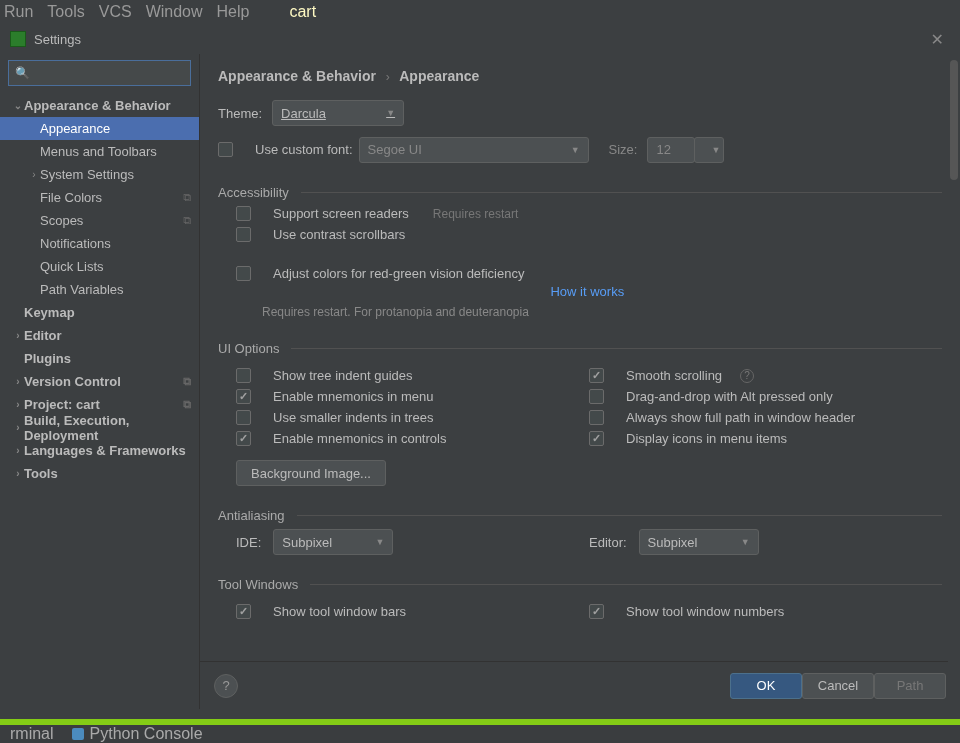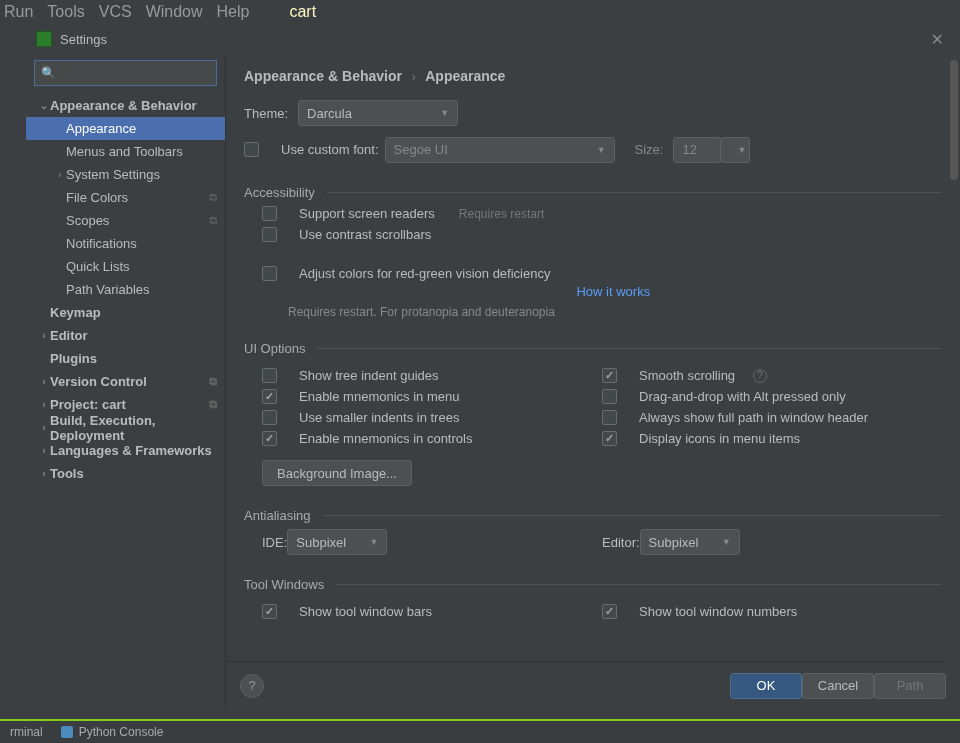--- a/index.html
+++ b/index.html
@@ -25,21 +25,20 @@
 .menu-bar span { margin-right: 14px; }
 .settings-window {
   position: absolute;
   top: 24px;
   left: 0;
   right: 0;
   bottom: 34px;
   background: #3c3f41;
   display: flex;
   flex-direction: column;
-  padding-left: 26px;
 }
 .title-bar {
   height: 30px;
   display: flex;
   align-items: center;
   padding: 0 10px;
   background: #3c3f41;
 }
 .title-bar .app-icon {
   width:16px;height:16px;background:#2b7d2b;border:1px solid #1a5a1a;margin-right:8px;
@@ -113,25 +112,25 @@
 .form-row {
   display:flex; align-items:center; margin:10px 0;
 }
 .form-row .label { color:#bbb; margin-right:10px; }
 .select {
   display:flex;align-items:center;justify-content:space-between;
   background:#4c5052;border:1px solid #5e6060;height:26px;
   padding:0 8px;color:#bbb;border-radius:3px;cursor:pointer;
 }
 .select .caret { font-size:9px; color:#888; margin-left:8px; }
-.select.w140 { width:160px; }
+.select.w140 { width:132px;text-decoration:underline; }
 .select.w230 { width:230px; }
 .select.w48 { width:48px; }
 .select.w30 { width:30px; }
-.select.w120 { width:100px; }
+.select.w120 { width:120px;margin-left:12px; }
 .chk {
   display:flex;align-items:center;margin:6px 0;cursor:pointer;color:#bbb;gap:12px;
 }
 .chk .box {
   width:15px;height:15px;border:1px solid #6b6b6b;background:#43494a;
   border-radius:2px;margin-right:10px;display:flex;align-items:center;
   justify-content:center;color:#bbb;font-size:11px;
 }
 .chk.checked .box::after { content:"✓"; color:#a0a0a0; font-weight:bold; }
 .chk .hint { color:#777; margin-left:12px; font-size:12px; }
@@ -166,22 +165,22 @@
 }
 .footer .help-btn {
   width:24px;height:24px;border:1px solid #5e6060;border-radius:12px;
   display:flex;align-items:center;justify-content:center;color:#999;
   background:#4c5052;cursor:pointer;
 }
 .footer .spacer { flex:1; }
 .footer .btn { margin-left:0; min-width:72px; justify-content:center; }
 .status-bar {
   position:absolute;left:0;right:0;bottom:0;height:24px;
-  background:#3a3d3f;border-top:2px solid #84cc16;
-  display:flex;align-items:center;padding:0 10px;color:#aaa;font-size:12px;
+  background:#3a3d3f;border-top:6px solid #84cc16;
+  display:flex;align-items:center;padding:0 10px;color:#aaa;font-size:16px;
 }
 .status-bar .item { margin-right:18px; display:flex; align-items:center; }
 .status-bar .py-icon {
   width:12px;height:12px;background:#4b8bbe;margin-right:6px;border-radius:2px;
 }
 .right-scroll {
   position:absolute;right:0;top:54px;bottom:34px;width:12px;background:#3c3f41;
 }
 .right-scroll .thumb {
   position:absolute;right:2px;top:6px;width:8px;height:120px;background:#565656;border-radius:4px;

